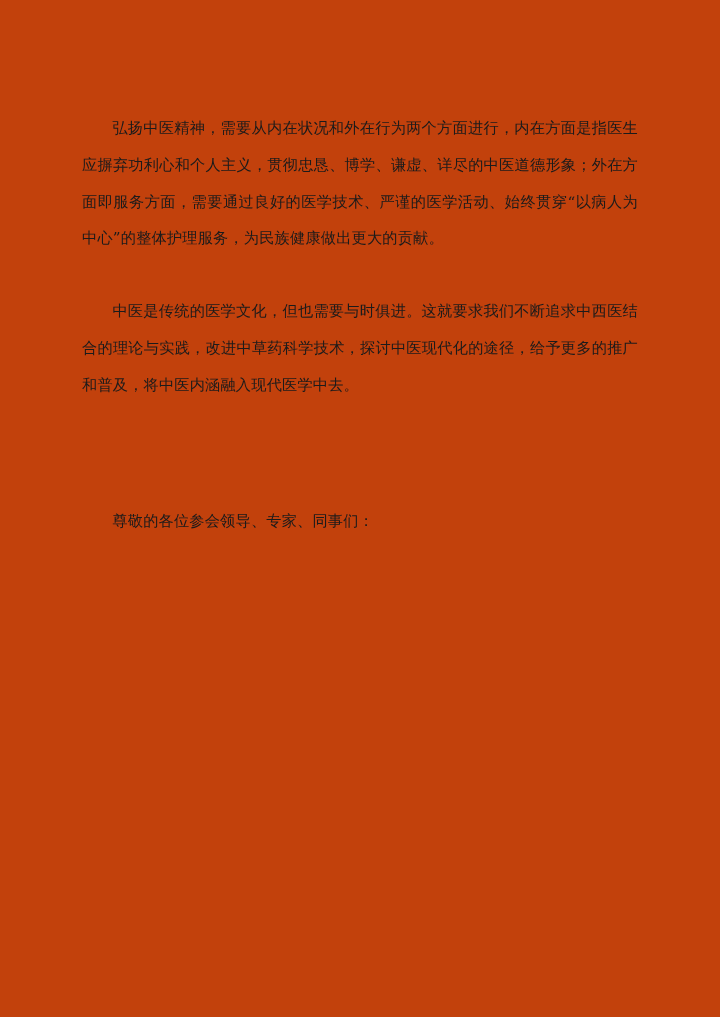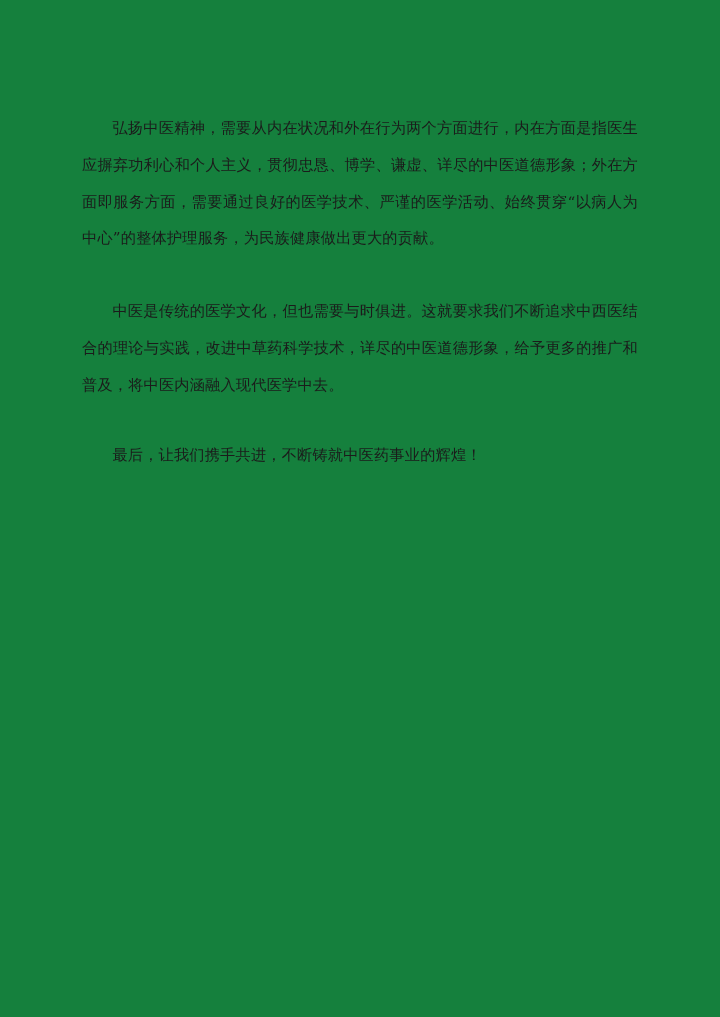--- a/index.html
+++ b/index.html
@@ -11,21 +11,21 @@
     height: 1017px;
     background: #ffffff;
     font-family: "DejaVu Serif", "Liberation Serif", serif;
     color: #000000;
     overflow: hidden;
   }
   .page {
     position: relative;
     width: 720px;
     height: 1017px;
-    background: #15803d;
+    background: #c2410c;
     box-sizing: border-box;
     padding: 110px 82px 0 82px;
   }
   .doc-body {
     width: 556px;
   }
   p.para {
     margin: 0;
     font-size: 15.2px;
     line-height: 2.42;
@@ -51,26 +51,26 @@
 </head>
 <body>
 
 <div class="page">
   <div class="doc-body">
 
     <p class="para indent">弘扬中医精神，需要从内在状况和外在行为两个方面进行，内在方面是指医生应摒弃功利心和个人主义，贯彻忠恳、博学、谦虚、详尽的中医道德形象；外在方面即服务方面，需要通过良好的医学技术、严谨的医学活动、始终贯穿“以病人为中心”的整体护理服务，为民族健康做出更大的贡献。</p>
 
     <div class="gap-lg"></div>
 
-    <p class="para indent">中医是传统的医学文化，但也需要与时俱进。这就要求我们不断追求中西医结合的理论与实践，改进中草药科学技术，详尽的中医道德形象，给予更多的推广和普及，将中医内涵融入现代医学中去。</p>
+    <p class="para indent">中医是传统的医学文化，但也需要与时俱进。这就要求我们不断追求中西医结合的理论与实践，改进中草药科学技术，探讨中医现代化的途径，给予更多的推广和普及，将中医内涵融入现代医学中去。</p>
 
     <div class="gap-md"></div>
 
-    <p class="para indent">最后，让我们携手共进，不断铸就中医药事业的辉煌！</p>
 
     <div class="gap-md"></div>
 
 
     <div class="gap-sm"></div>
 
+    <p class="para indent">尊敬的各位参会领导、专家、同事们：</p>
 
   </div>
 </div>
 
 </body></html>

